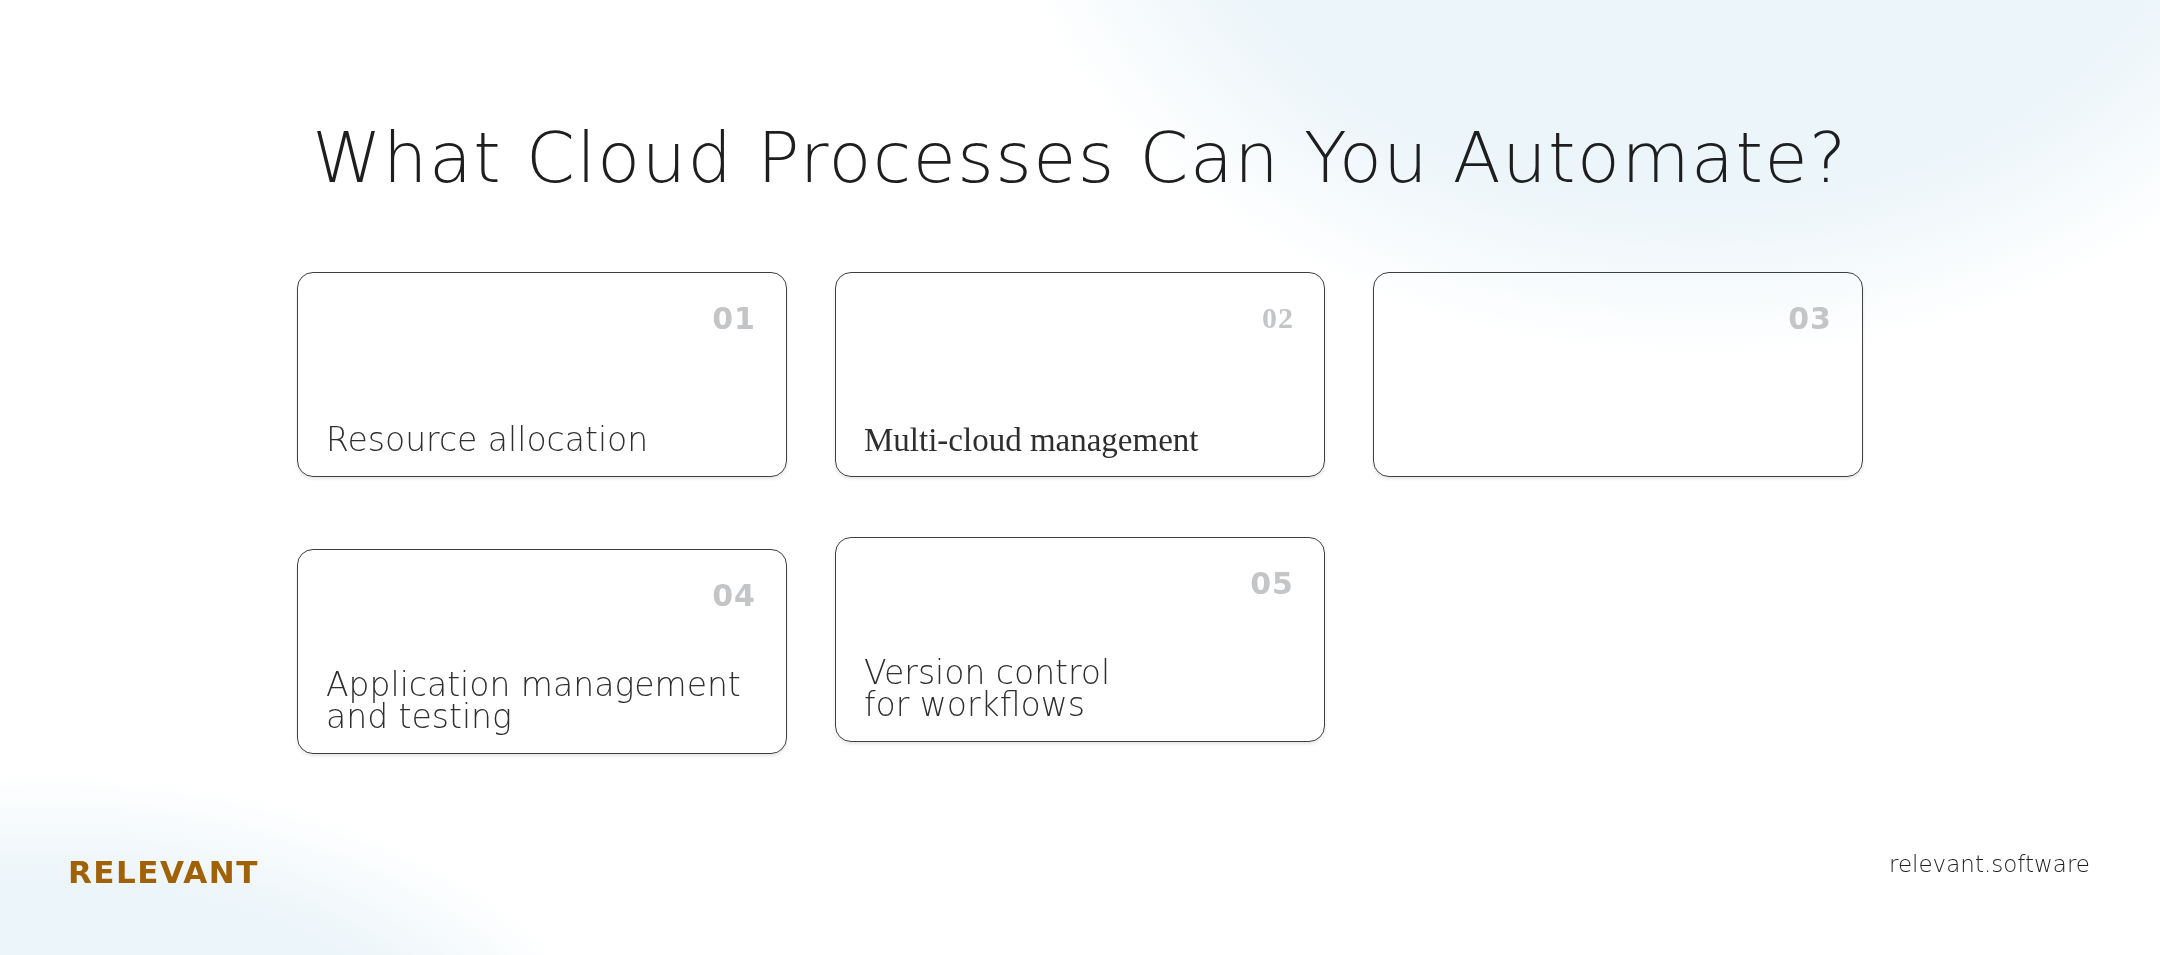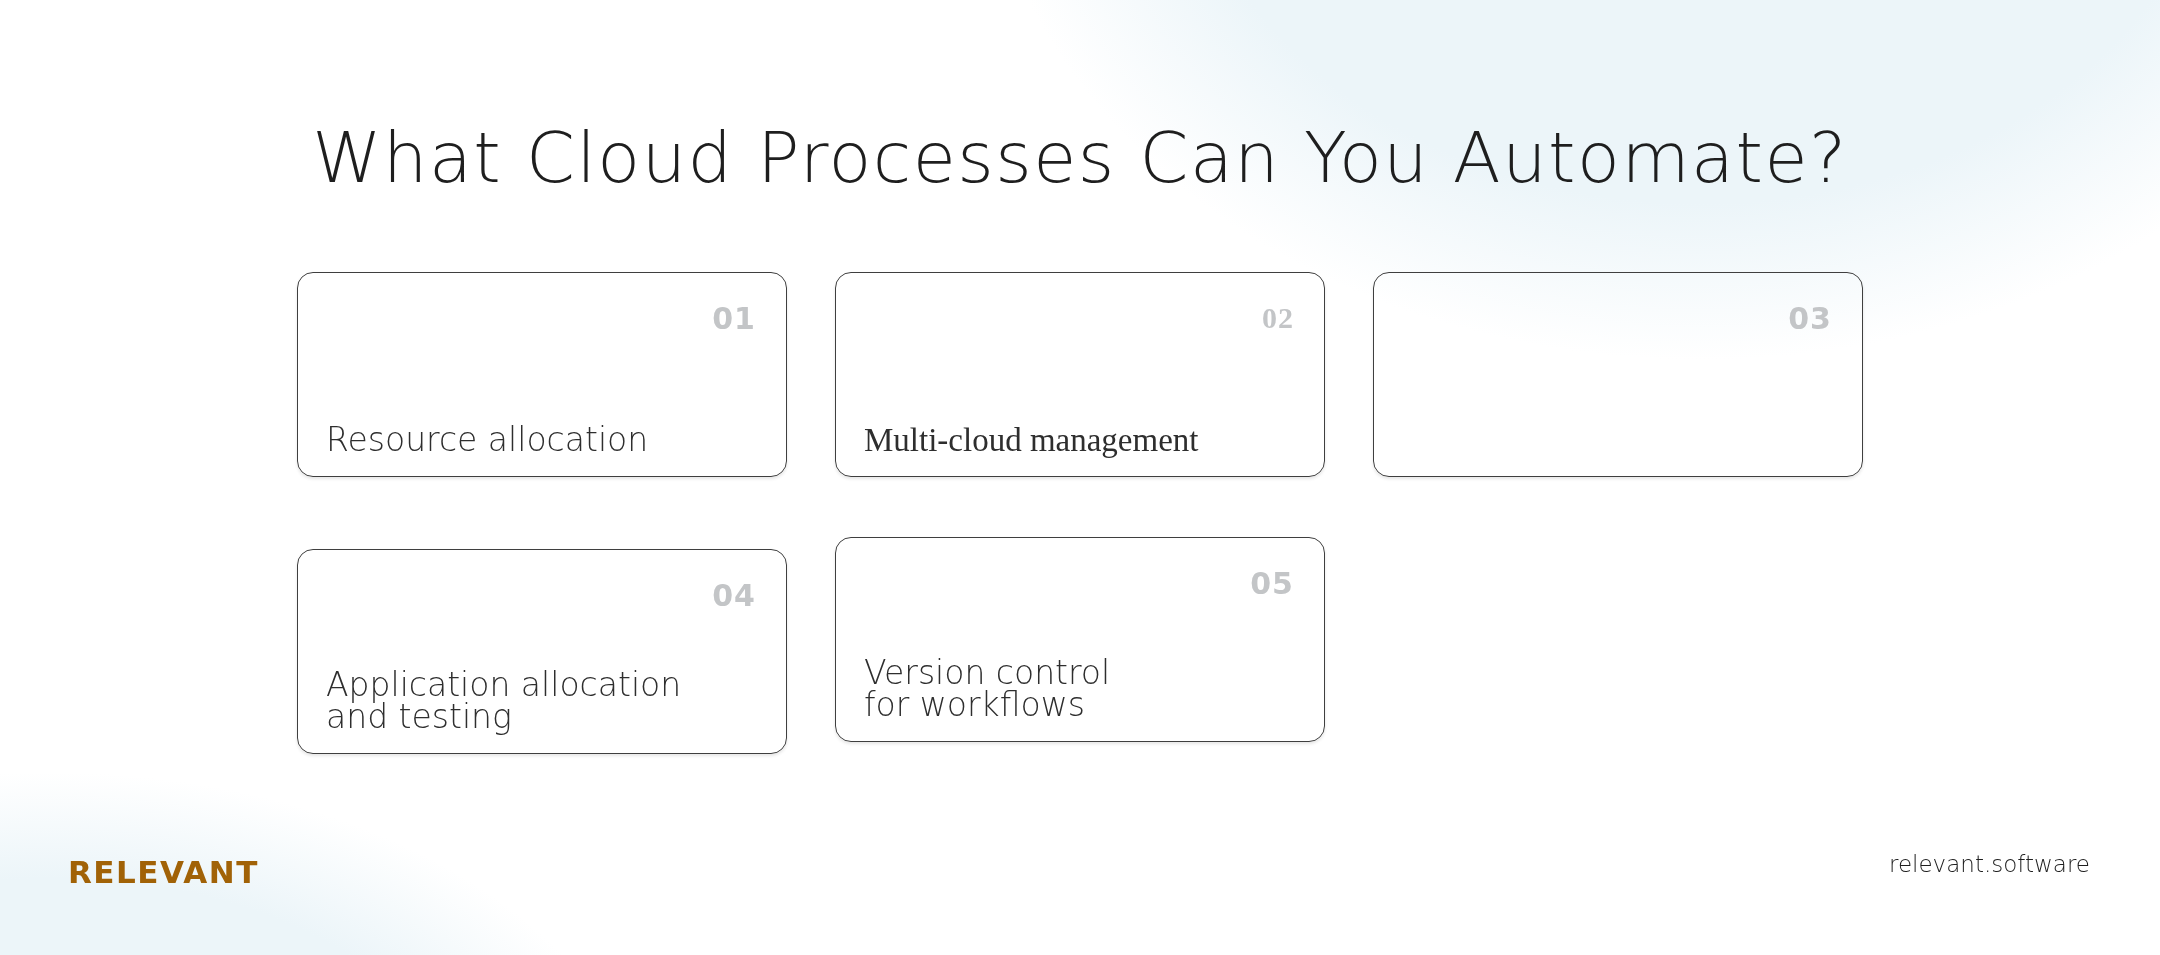--- a/index.html
+++ b/index.html
@@ -107,21 +107,21 @@
   </div>
 </div>
 
 <div class="card c3">
   <div class="num">03</div>
 </div>
 
 <div class="card c4">
   <div class="num">04</div>
   <div class="label">
-    <span>Application allocation</span>
+    <span>Application management</span>
     <span>and testing</span>
   </div>
 </div>
 
 <div class="card c5">
   <div class="num">05</div>
   <div class="label">
     <span>Version control</span>
     <span>for workflows</span>
   </div>

